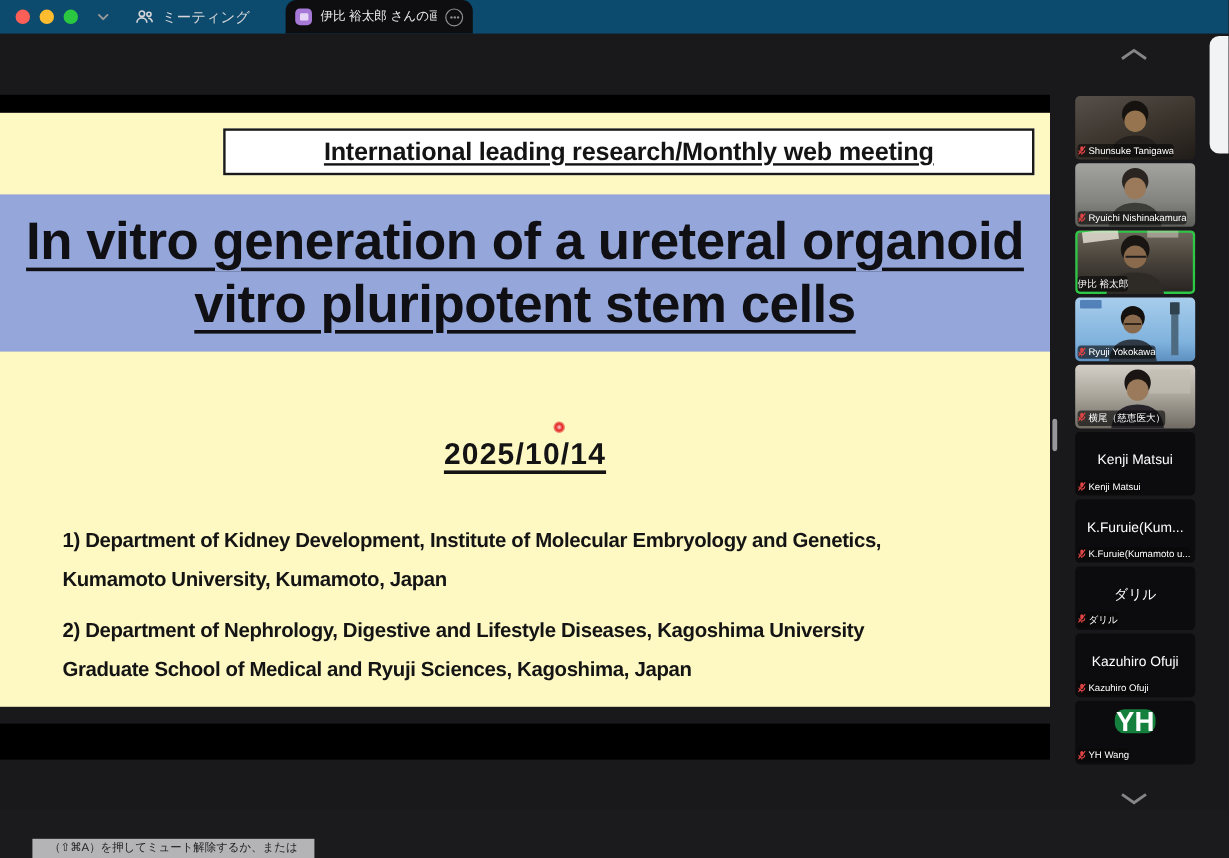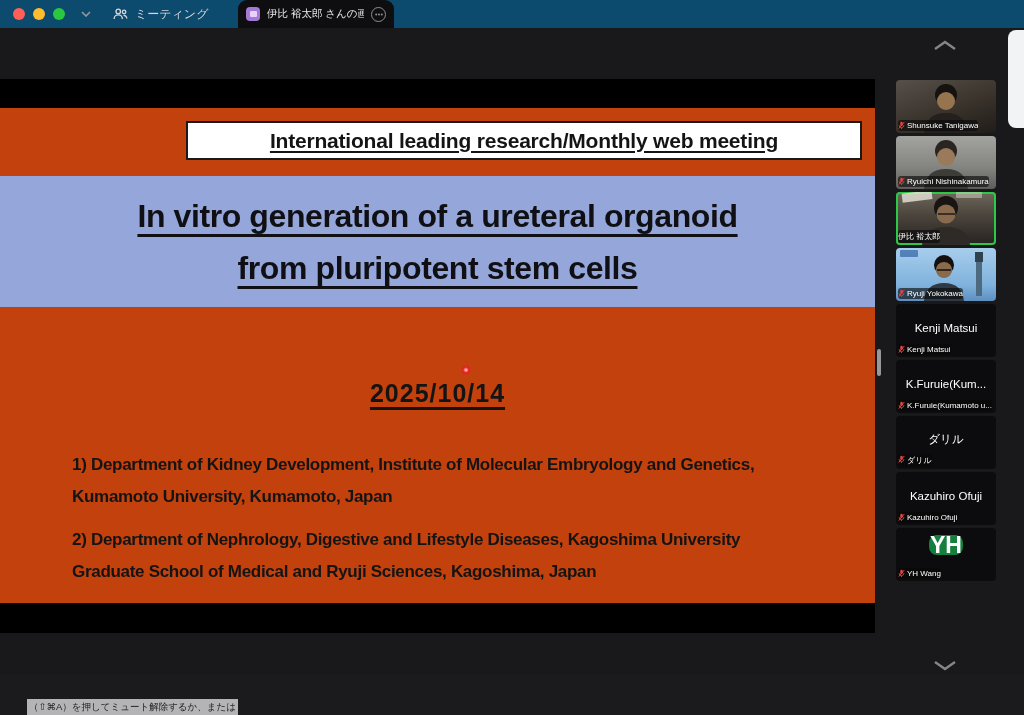--- a/index.html
+++ b/index.html
@@ -18,40 +18,40 @@
   .meeting-tab { margin-left:22px; display:flex; align-items:center; gap:7px; color:#d6d6d8; font-size:12px; }
   .screen-tab { position:absolute; left:238px; top:0; width:156px; height:28px; background:#0e0e10; border-radius:9px 9px 0 0; display:flex; align-items:center; gap:7px; padding:0 8px; }
   .tab-icon { width:14px; height:14px; border-radius:4px; background:#a678d8; display:flex; align-items:center; justify-content:center; flex:none; }
   .tab-icon::after { content:""; width:7px; height:6px; border-radius:1px; background:#e6d4f6; }
   .tab-title { flex:1; font-size:10.5px; color:#ececee; white-space:nowrap; overflow:hidden; }
   .tab-more { width:15px; height:15px; border:1px solid #8f8f92; border-radius:50%; display:flex; align-items:center; justify-content:center; flex:none; }
 
   
   .letterbox-top    { position:absolute; left:0; top:79px;  width:875px; height:29px; background:#000; }
   .letterbox-bottom { position:absolute; left:0; top:603px; width:875px; height:30px; background:#000; }
-  .slide { position:absolute; left:0; top:108px; width:875px; height:495px; background:#c2410c; color:#141414; overflow:hidden; }
+  .slide { position:absolute; left:0; top:94px; width:875px; height:495px; background:#fef9c3; color:#141414; overflow:hidden; }
 
   .slide-header-box { position:absolute; left:186px; top:13px; width:676px; height:39px; border:2px solid #1a1a1a; display:flex; align-items:center; justify-content:center; background:#fff; }
   .slide-header-text { font-size:21px; font-weight:bold; letter-spacing:-0.2px; text-decoration:underline; text-decoration-thickness:2px; text-underline-offset:3px; }
 
   .banner { position:absolute; left:0; top:68px; width:875px; height:131px; background:#94a6da; display:flex; flex-direction:column; align-items:center; justify-content:center; }
-  .banner-line { font-size:32px; font-weight:bold; letter-spacing:-0.4px; line-height:52px; text-decoration:underline; text-decoration-thickness:3px; text-underline-offset:7px; color:#101014; }
+  .banner-line { font-size:44px; font-weight:bold; letter-spacing:-0.4px; line-height:52px; text-decoration:underline; text-decoration-thickness:3px; text-underline-offset:7px; color:#101014; }
 
   .authors { position:absolute; left:0; top:224px; width:875px; text-align:center; font-size:22px; font-weight:bold; color:#111; }
   .authors .uname { text-decoration:underline; text-decoration-thickness:2px; text-underline-offset:4px; }
   .authors sup { font-size:13px; vertical-align:8px; font-weight:bold; }
 
   .laser { position:absolute; left:461px; top:257px; width:10px; height:10px; border-radius:50%;
            background:radial-gradient(circle,#ffd5d5 0%,#e32222 40%,rgba(227,34,34,.35) 68%,rgba(227,34,34,0) 75%); }
 
   .slide-date { position:absolute; left:0; top:271px; width:875px; text-align:center; }
   .slide-date span { font-size:25px; font-weight:bold; text-decoration:underline; text-decoration-thickness:2.5px; text-underline-offset:5px; letter-spacing:1px; }
 
   .affils { position:absolute; left:52px; top:341px; width:815px; }
-  .affil { margin-bottom:11px;margin-left:20px; }
+  .affil { margin-bottom:11px; }
   .affil div { font-size:17px; font-weight:bold; letter-spacing:-0.3px; line-height:32px; white-space:nowrap; }
 
   .share-scrollbar { position:absolute; left:877px; top:349px; width:4px; height:27px; background:#98989c; border-radius:2px; }
 
   
   .panel-chev-up   { position:absolute; left:931px; top:38px;  width:28px; height:14px; display:flex; align-items:center; justify-content:center; }
   .panel-chev-down { position:absolute; left:931px; top:658px; width:28px; height:14px; display:flex; align-items:center; justify-content:center; }
   .window-edge { position:absolute; left:1008px; top:30px; width:16px; height:98px; background:#f2f3f5; border-radius:8px 0 0 8px; }
 
   .filmstrip { position:absolute; left:896px; top:80px; width:100px; display:flex; flex-direction:column; gap:3px; }
@@ -63,21 +63,21 @@
   .v1 { background:linear-gradient(160deg,#57504a 0%,#3a332c 55%,#201c18 100%); }
   .v2 { background:linear-gradient(180deg,#a3a39f 0%,#83837f 60%,#5d5d59 100%); }
   .v3 { background:linear-gradient(180deg,#6e675c 0%,#4a443c 45%,#262220 100%); }
   .v4 { background:linear-gradient(180deg,#a8cdec 0%,#7fb2dd 70%,#5d8fc0 100%); }
   .v5 { background:linear-gradient(180deg,#d3cfc7 0%,#a9a49a 50%,#6f6b63 100%); }
   .yh-avatar { position:absolute; left:33px; top:7px; width:34px; height:20px; border-radius:8px; background:#15803d; color:#fff; font-size:23px; font-weight:bold; display:flex; align-items:center; justify-content:center; }
 
   
   .toolbar { position:absolute; left:0; top:675px; width:1024px; height:40px; background:#1b1b1e; }
 
-  .tooltip { position:absolute; left:27px; top:699px; height:16px; background:#b4b4b6; color:#1e1e1e; font-size:9.5px; line-height:14px; padding:1px 2px; white-space:nowrap; z-index:50; }
+  .tooltip { position:absolute; left:27px; top:699px; height:16px; background:#b4b4b6; color:#1e1e1e; font-size:9.5px; line-height:14px; padding:1px 14px; white-space:nowrap; z-index:50; }
 </style>
 </head>
 <body>
 
 <div id="app">
 
   <div class="titlebar">
     <div class="traffic">
       <div class="dot red"></div>
       <div class="dot yellow"></div>
@@ -112,21 +112,21 @@
     </div>
   </div>
 
   <div class="letterbox-top"></div>
   <div class="slide">
     <div class="slide-header-box">
       <span class="slide-header-text">International leading research/Monthly web meeting</span>
     </div>
     <div class="banner">
       <div class="banner-line">In vitro generation of a ureteral organoid</div>
-      <div class="banner-line">from pluripotent stem cells</div>
+      <div class="banner-line">vitro pluripotent stem cells</div>
     </div>
     <div class="laser"></div>
     <div class="slide-date"><span>2025/10/14</span></div>
     <div class="affils">
       <div class="affil">
         <div>1) Department of Kidney Development, Institute of Molecular Embryology and Genetics,</div>
         <div>Kumamoto University, Kumamoto, Japan</div>
       </div>
       <div class="affil">
         <div>2) Department of Nephrology, Digestive and Lifestyle Diseases, Kagoshima University</div>
@@ -205,20 +205,36 @@
       <div class="nlabel">
         <svg width="7" height="9" viewBox="0 0 10 12">
             <rect x="3.2" y="0.8" width="3.6" height="6" rx="1.8" fill="#e04444"></rect>
             <path d="M1.5 5.5 a3.5 3.5 0 0 0 7 0 M5 9 V11" stroke="#e04444" stroke-width="1.2" fill="none"></path>
             <line x1="1" y1="10.5" x2="9" y2="1" stroke="#e04444" stroke-width="1.4"></line>
           </svg>
         <span>Ryuji Yokokawa</span>
       </div>
     </div>
 
+    <div class="tile v5">
+      <svg class="person" viewBox="0 0 100 53">
+        <rect x="62" y="4" width="34" height="20" fill="#c2bdb2" opacity="0.7"></rect>
+        <circle cx="52" cy="15" r="11" fill="#1a1512"></circle>
+          <circle cx="52" cy="21" r="9" fill="#9a7a5a"></circle>
+        <path d="M30 53 Q32 33 52 33 Q72 33 74 53 Z" fill="#26242a"></path>
+      </svg>
+      <div class="nlabel">
+        <svg width="7" height="9" viewBox="0 0 10 12">
+            <rect x="3.2" y="0.8" width="3.6" height="6" rx="1.8" fill="#e04444"></rect>
+            <path d="M1.5 5.5 a3.5 3.5 0 0 0 7 0 M5 9 V11" stroke="#e04444" stroke-width="1.2" fill="none"></path>
+            <line x1="1" y1="10.5" x2="9" y2="1" stroke="#e04444" stroke-width="1.4"></line>
+          </svg>
+        <span>横尾（慈恵医大）</span>
+      </div>
+    </div>
 
     <div class="tile audio">
       <div class="center-name">Kenji Matsui</div>
       <div class="nlabel">
         <svg width="7" height="9" viewBox="0 0 10 12">
             <rect x="3.2" y="0.8" width="3.6" height="6" rx="1.8" fill="#e04444"></rect>
             <path d="M1.5 5.5 a3.5 3.5 0 0 0 7 0 M5 9 V11" stroke="#e04444" stroke-width="1.2" fill="none"></path>
             <line x1="1" y1="10.5" x2="9" y2="1" stroke="#e04444" stroke-width="1.4"></line>
           </svg>
         <span>Kenji Matsui</span>

